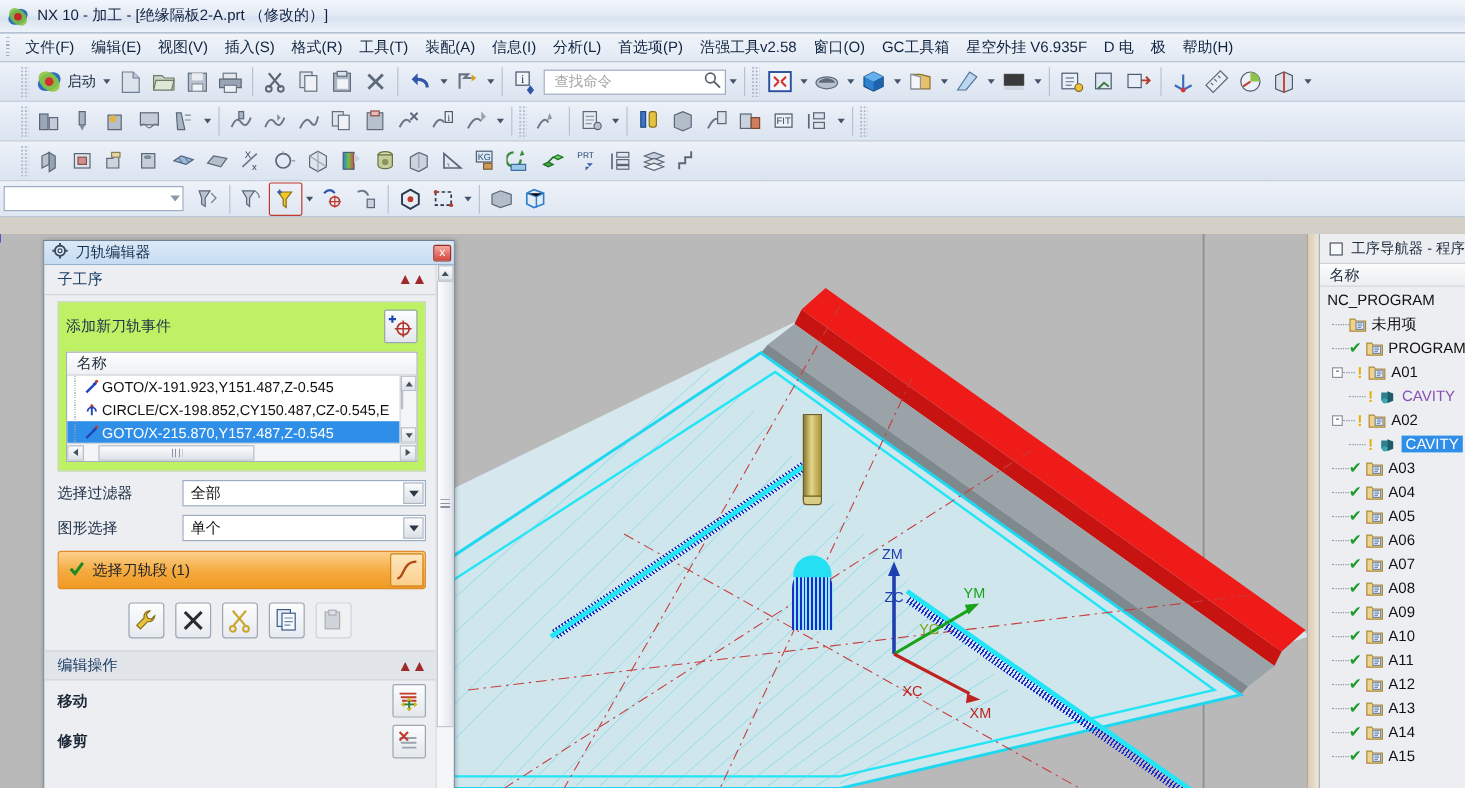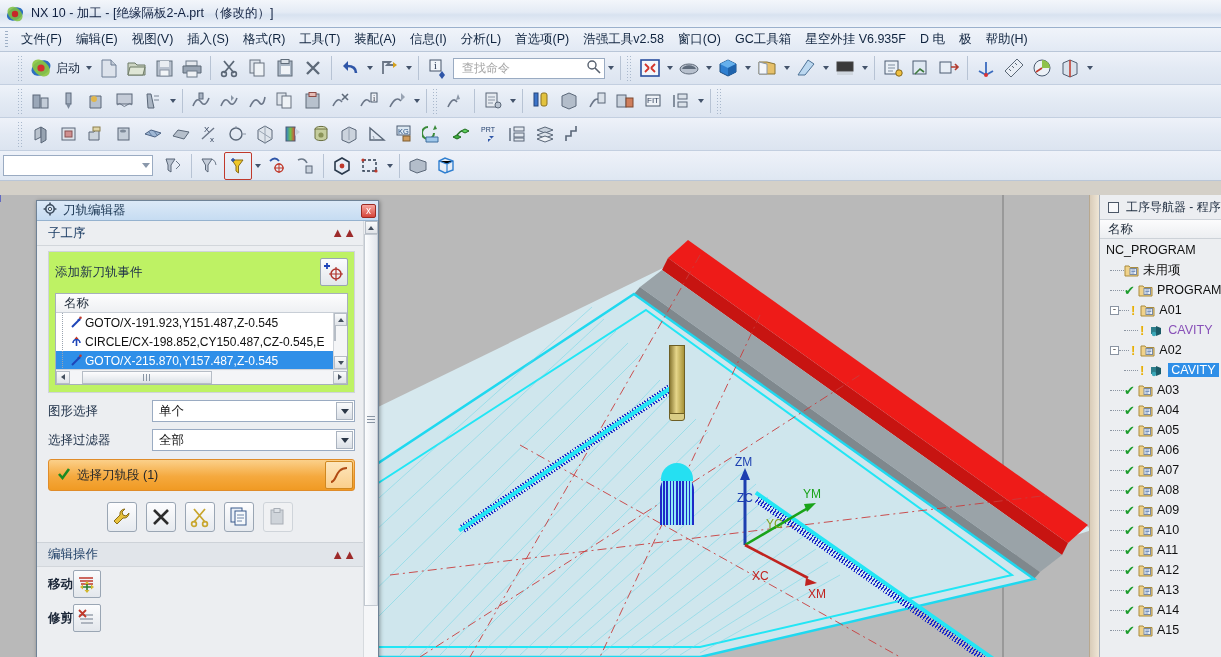--- a/index.html
+++ b/index.html
@@ -225,21 +225,21 @@
 
   .btnrow { display: flex; align-items: center; justify-content: center; gap: 9px; margin: 11px 0 10px 0; }
   .sq-btn {
     width: 30px; height: 30px; border: 1px solid #9aa6b4; border-radius: 3px;
     background: linear-gradient(to bottom,#fdfdfe,#e6eaef);
     display: flex; align-items: center; justify-content: center; cursor: default;
   }
   .sq-btn.dis { border-color: #cfd4da; background: #f0f1f3; }
 
   .op-row {
-    display: flex; align-items: center; 
+    display: flex; align-items: center; justify-content: space-between;
     padding: 0 8px 0 11px; height: 34px;
   }
   .op-row .op-label { font-size: 12.5px; color: #1c2738; font-weight: bold; }
   .op-row .op-label.dis { color: #a8aeb6; font-weight: normal; }
 
   .dlg-scroll {
     width: 15px; flex: 0 0 auto; background: #eceef1; border-left: 1px solid #d6dade;
     display: flex; flex-direction: column; align-items: center;
   }
   .dsb-track { flex: 1 1 auto; width: 14px; background: #f5f6f8; position: relative; }
@@ -1105,33 +1105,33 @@
                     </span>
                 </span>
                 <span class="hsb-btn">
                     <span class="hsb-tri-r"></span>
                   </span>
               </div>
             </div>
           </div>
 
           <div class="field-row">
+            <span class="fl">选择过滤器</span>
+            <span class="dd">
+              <span>全部</span>
+              <span class="dd-btn">
+                  <span class="dd-tri"></span>
+                </span>
+            </span>
+          </div>
+
+          <div class="field-row">
             <span class="fl">图形选择</span>
             <span class="dd">
               <span>单个</span>
-              <span class="dd-btn">
-                  <span class="dd-tri"></span>
-                </span>
-            </span>
-          </div>
-
-          <div class="field-row">
-            <span class="fl">选择过滤器</span>
-            <span class="dd">
-              <span>全部</span>
               <span class="dd-btn">
                   <span class="dd-tri"></span>
                 </span>
             </span>
           </div>
 
           <div class="sel-bar">
             <span style="display:flex;align-items:center;gap:6px;">
               <span>
                 <svg width="14" height="14" viewBox="0 0 14 14">

